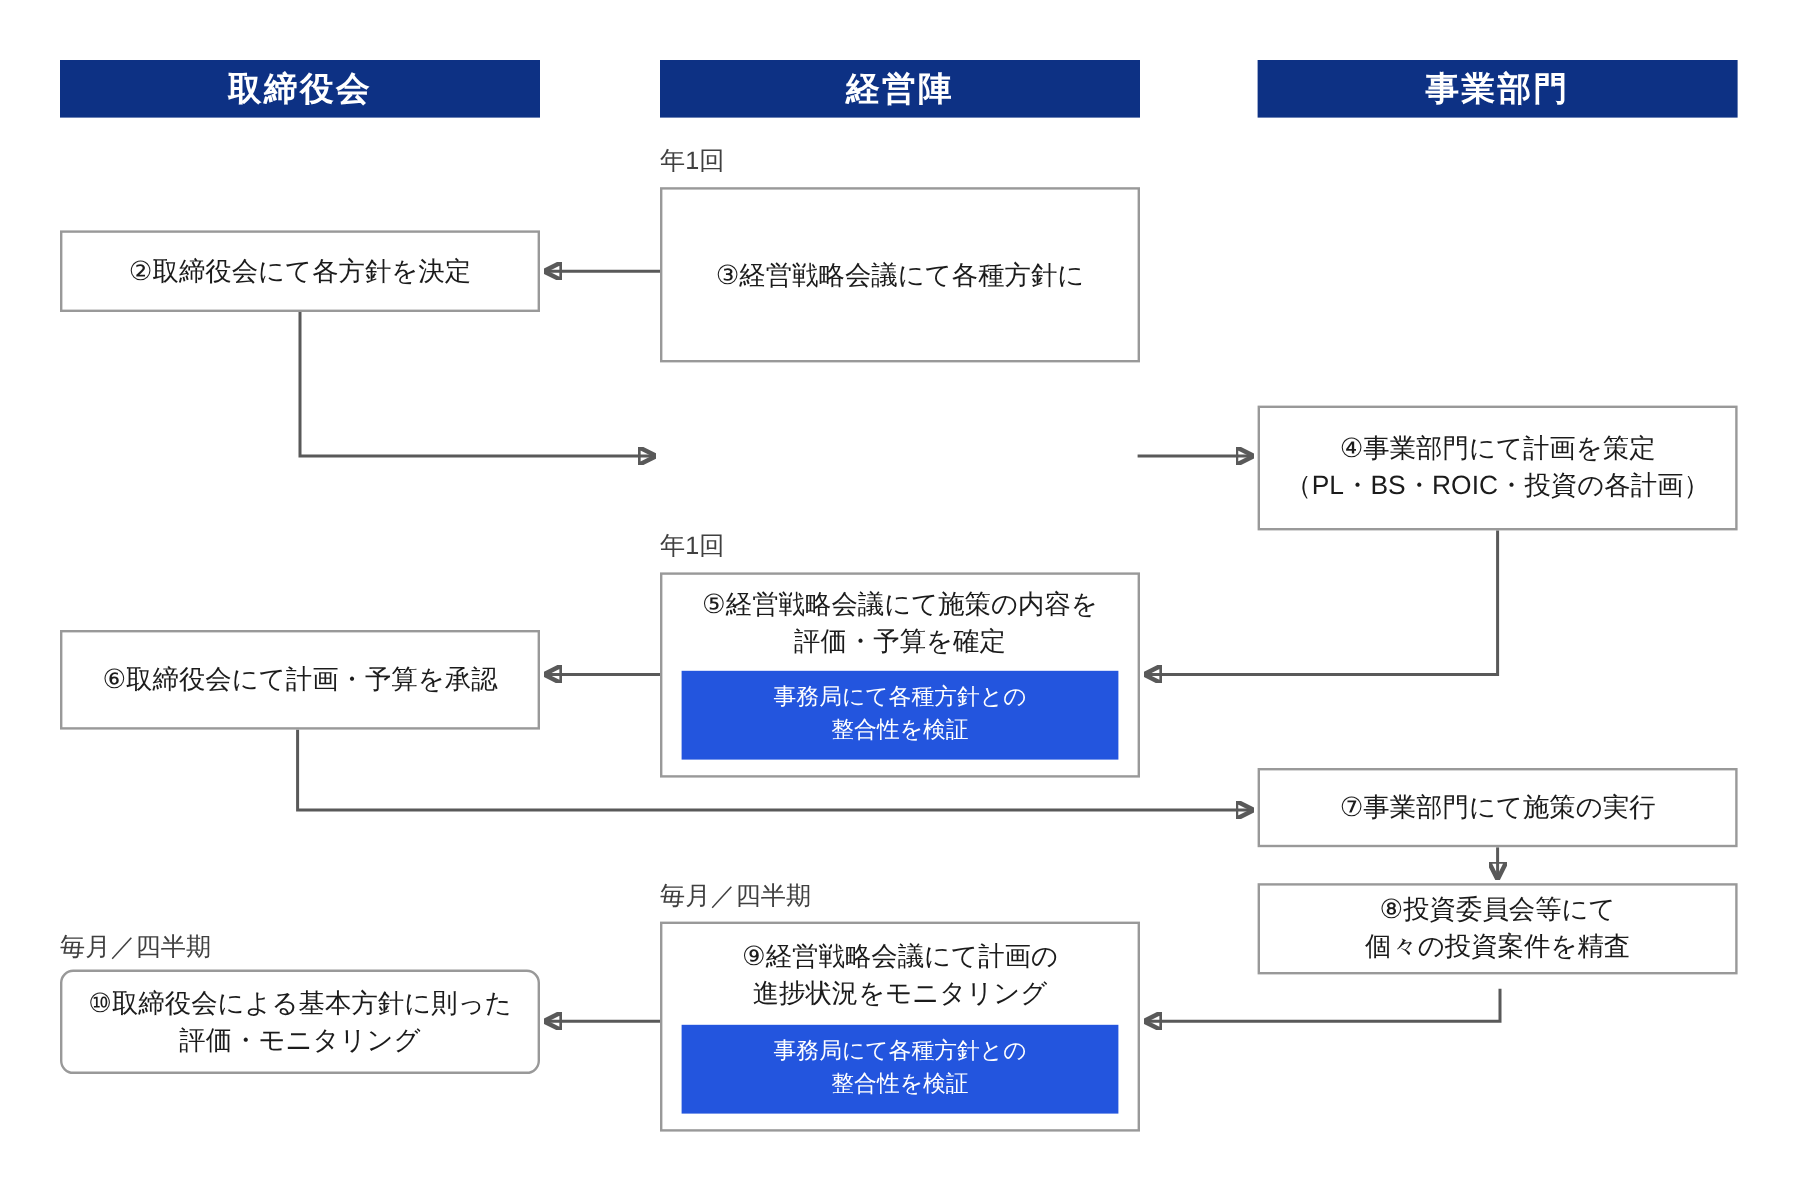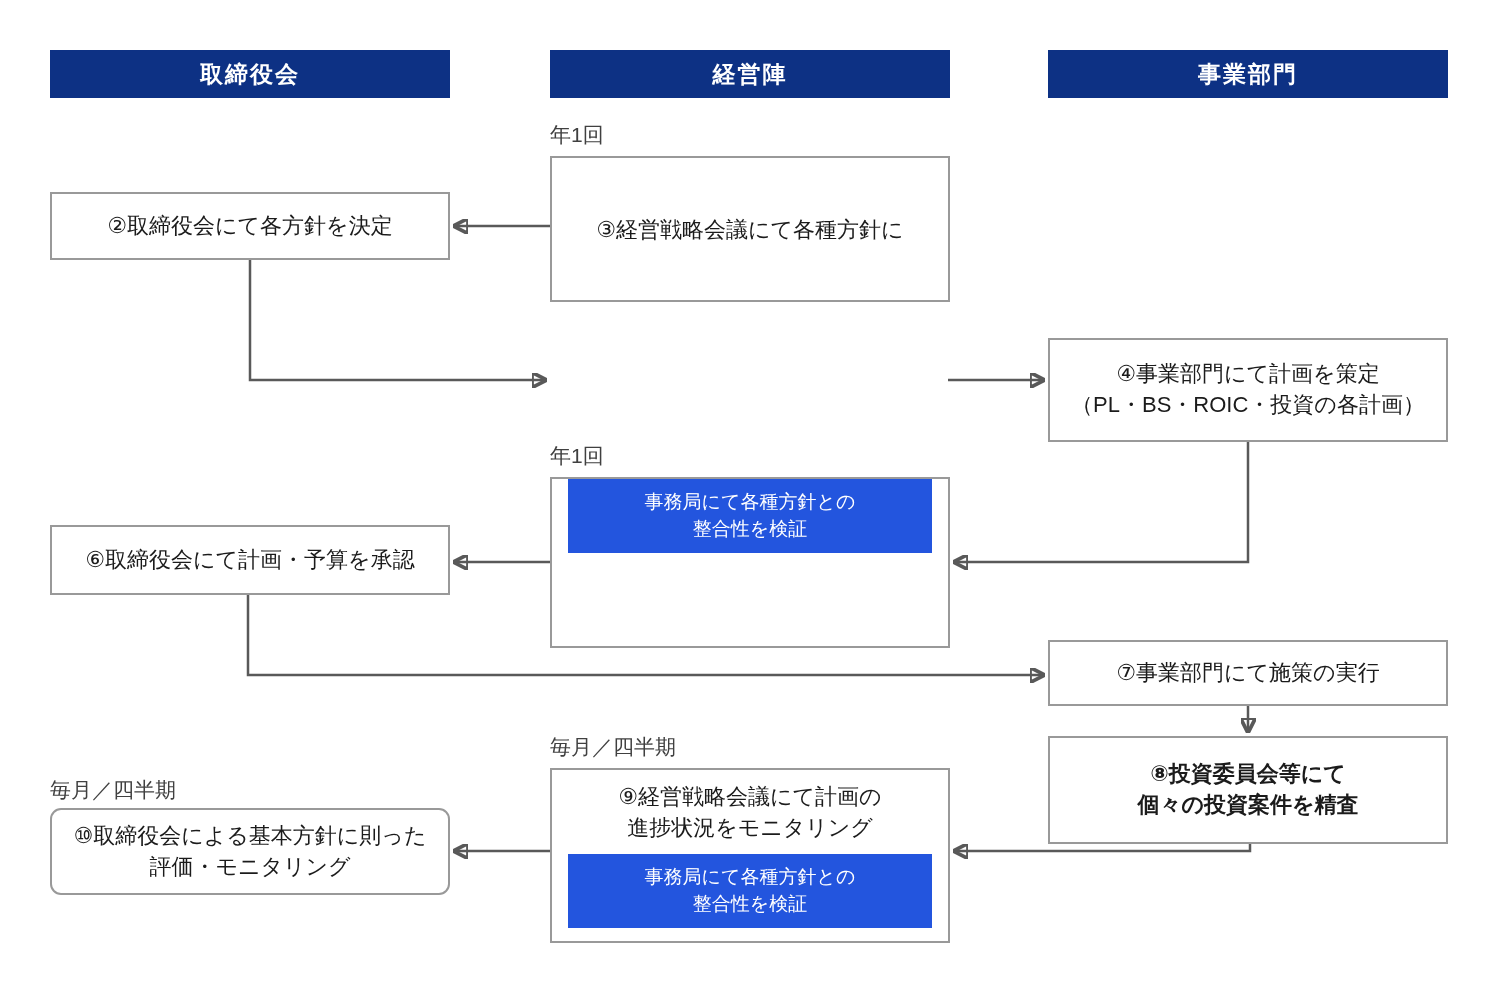--- a/index.html
+++ b/index.html
@@ -12,21 +12,21 @@
   }
   html,body{margin:0;padding:0;background:#ffffff;}
   body{font-family:"Liberation Sans","DejaVu Sans",sans-serif;color:var(--text);}
   .canvas{position:relative;width:1500px;height:1000px;background:#ffffff;overflow:hidden;}
   .connector-layer{position:absolute;left:0;top:0;width:1500px;height:1000px;pointer-events:none;}
   .connector-layer path{fill:none;stroke:var(--arrow);stroke-width:2.5px;}
   .col-header{
     position:absolute;height:48px;width:400px;
     background:var(--header-bg);color:var(--white);
     display:flex;align-items:center;justify-content:center;
-    font-size:23px;font-weight:bold;letter-spacing:2px;
+    font-size:28px;font-weight:bold;letter-spacing:2px;
   }
   .freq-label{position:absolute;font-size:21px;color:#404040;line-height:1.2;}
   .node{
     position:absolute;width:400px;background:#ffffff;
     border:2px solid var(--box-border);box-sizing:border-box;
     display:flex;align-items:center;justify-content:center;
     text-align:center;font-size:22px;line-height:1.4;
     white-space:pre-line;
   }
   .node.compound{flex-direction:column;align-items:stretch;justify-content:flex-start;}
@@ -77,29 +77,31 @@
     <div class="node-title">③経営戦略会議にて各種方針に</div>
   </div>
 
   <div class="node" style="left:50px;top:192px;height:68px;">②取締役会にて各方針を決定</div>
 
 
   <div class="node" style="left:1048px;top:338px;height:104px;">④事業部門にて計画を策定
 （PL・BS・ROIC・投資の各計画）</div>
 
   <div class="node compound" style="left:550px;top:477px;height:171px;">
+    <div class="node-title">⑤経営戦略会議にて施策の内容を
+評価・予算を確定</div>
     <div class="node-sub">事務局にて各種方針との
 整合性を検証</div>
   </div>
 
-  <div class="node" style="left:50px;top:525px;height:70px;">⑥取締役会にて計画・予算を承認</div>
+  <div class="node" style="left:50px;top:525px;height:83px;">⑥取締役会にて計画・予算を承認</div>
 
   <div class="node" style="left:1048px;top:640px;height:66px;">⑦事業部門にて施策の実行</div>
 
-  <div class="node" style="left:1048px;top:736px;height:108px;font-weight:bold;">⑧投資委員会等にて
+  <div class="node" style="left:1048px;top:736px;height:76px;">⑧投資委員会等にて
 個々の投資案件を精査</div>
 
   <div class="node compound" style="left:550px;top:768px;height:175px;">
     <div class="node-title">⑨経営戦略会議にて計画の
 進捗状況をモニタリング</div>
     <div class="node-sub">事務局にて各種方針との
 整合性を検証</div>
   </div>
 
   <div class="node" style="left:50px;top:808px;height:87px;border-radius:11px;">⑩取締役会による基本方針に則った

